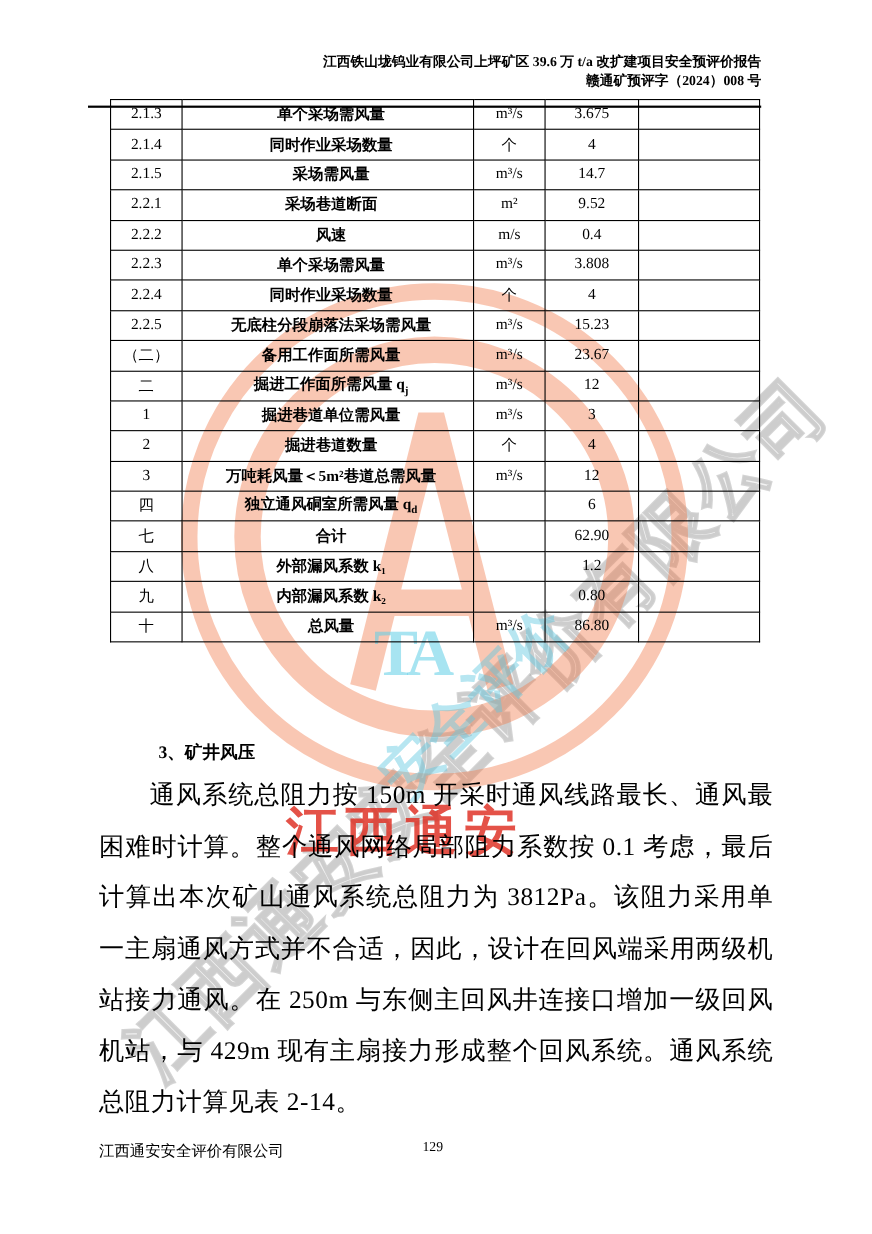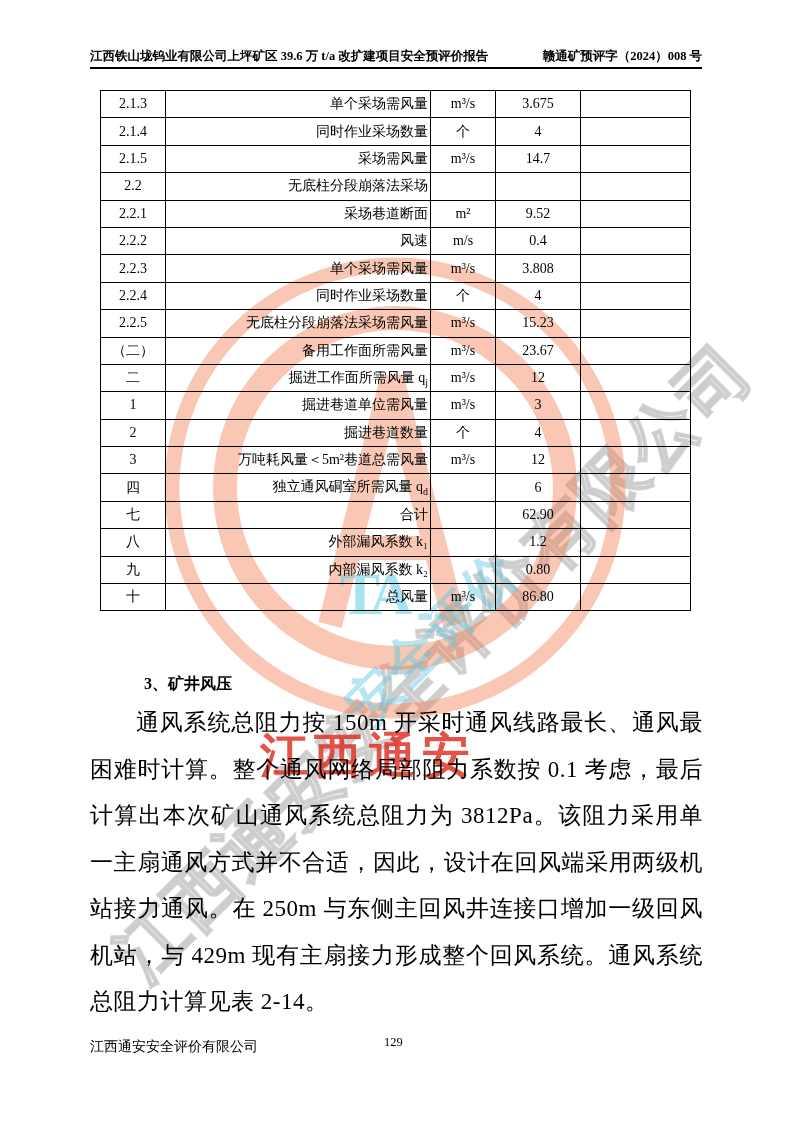--- a/index.html
+++ b/index.html
@@ -36,37 +36,37 @@
   }
   .wm-cyan-letters{
     position:absolute;left:340px;top:560px;
     font-size:60px;font-weight:bold;
     color:rgba(95,205,230,0.55);
     letter-spacing:-6px;
   }
   
   .content{position:absolute;inset:0;z-index:1;}
   .header{
-    position:absolute;left:90px;top:48px;width:612px;
+    position:absolute;left:80px;top:48px;width:612px;
     display:flex;justify-content:space-between;align-items:flex-end;
     font-size:12.5px;font-weight:bold;
-    border-bottom:2px solid #000;padding-bottom:2px;
+    border-bottom:2px solid #000;padding-bottom:14px;flex-direction:column;
   }
   .vent-table{
     position:absolute;left:100px;top:90px;width:590px;
     border-collapse:collapse;table-layout:fixed;
     font-size:14px;
   }
   .vent-table td{
     border:1px solid #000;
     height:26.4px;padding:0 2px;
     text-align:center;vertical-align:middle;
     overflow:hidden;white-space:nowrap;
   }
-  .vent-table td.cell-label{text-align:right;padding-left:8px;}
+  .vent-table td.cell-label{text-align:center;padding-left:8px;font-weight:bold;}
   .vent-table sub{font-size:10px;}
   .section-heading{
     position:absolute;left:144px;top:674px;
     font-size:16px;font-weight:bold;text-align:center;
   }
   .paragraph{
     position:absolute;left:90px;top:700px;width:613px;
     font-size:23px;line-height:46.5px;
     text-align:justify;text-indent:2em;
     letter-spacing:0.5px;
@@ -132,27 +132,20 @@
             <td><span></span></td>
           </tr>
           <tr>
             <td><span>2.1.5</span></td>
             <td class="cell-label"><span>采场需风量</span></td>
             <td><span>m³/s</span></td>
             <td><span>14.7</span></td>
             <td><span></span></td>
           </tr>
           <tr>
-            <td><span>2.2</span></td>
-            <td class="cell-label"><span>无底柱分段崩落法采场</span></td>
-            <td><span></span></td>
-            <td><span></span></td>
-            <td><span></span></td>
-          </tr>
-          <tr>
             <td><span>2.2.1</span></td>
             <td class="cell-label"><span>采场巷道断面</span></td>
             <td><span>m²</span></td>
             <td><span>9.52</span></td>
             <td><span></span></td>
           </tr>
           <tr>
             <td><span>2.2.2</span></td>
             <td class="cell-label"><span>风速</span></td>
             <td><span>m/s</span></td>

